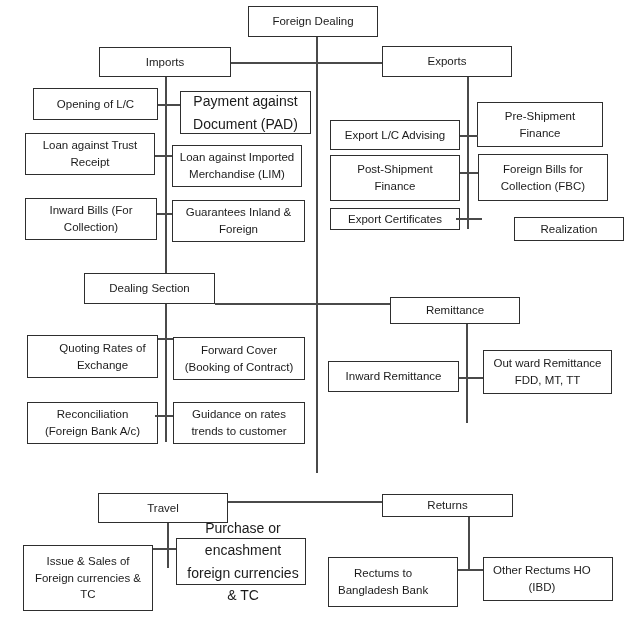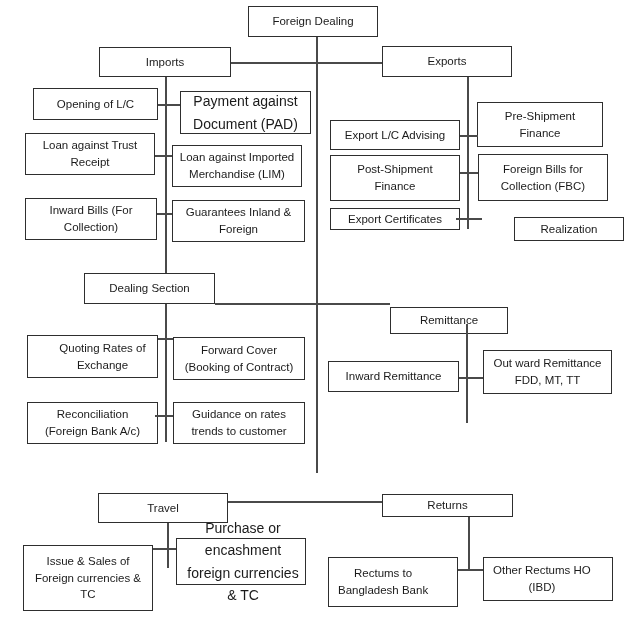--- a/index.html
+++ b/index.html
@@ -117,21 +117,21 @@
 (Booking of Contract)</span>
     </div>
     <div class="node" style="left: 27px; top: 402px; width: 131px; height: 42px;">
       <span>Reconciliation
 (Foreign Bank A/c)</span>
     </div>
     <div class="node" style="left: 173px; top: 402px; width: 132px; height: 42px;">
       <span>Guidance on rates
 trends to customer</span>
     </div>
-    <div class="node" style="left: 390px; top: 297px; width: 118px; height: 27px; margin-top: 10px;">
+    <div class="node" style="left: 390px; top: 297px; width: 130px; height: 27px;">
       <span>Remittance</span>
     </div>
     <div class="node" style="left: 328px; top: 361px; width: 131px; height: 31px;">
       <span>Inward Remittance</span>
     </div>
     <div class="node" style="left: 483px; top: 350px; width: 129px; height: 44px;">
       <span>Out ward Remittance
 FDD, MT, TT</span>
     </div>
     <div class="node" style="left: 98px; top: 493px; width: 130px; height: 30px;">

